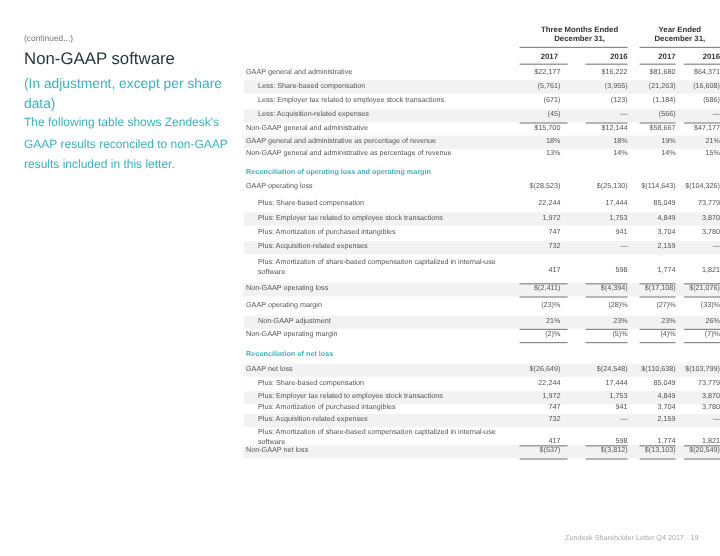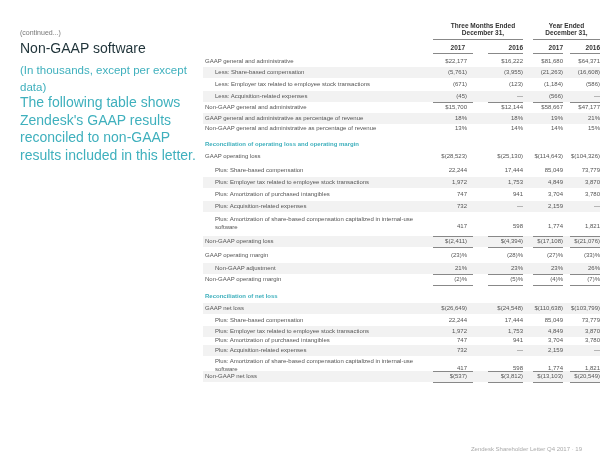--- a/index.html
+++ b/index.html
@@ -4,21 +4,21 @@
 <style>
   html, body { margin:0; padding:0; }
   body {
     width:600px; height:463px; background:#ffffff; position:relative; overflow:hidden;
     font-family: "Liberation Sans", "DejaVu Sans", sans-serif; color:#444;
   }
   .left { position:absolute; left:20px; top:0; width:175px; }
   .continued { position:absolute; top:29px; left:0; font-size:7px; color:#777; }
   .title { position:absolute; top:40px; left:0; font-size:14px; color:#1f3339; font-weight:500; white-space:nowrap; }
   .subtitle { position:absolute; top:62px; left:0; font-size:11.5px; line-height:17px; color:#3fb0bd; width:180px; }
-  .desc { position:absolute; top:94px; left:0; font-size:14px; line-height:17.5px; color:#3fb0bd; width:180px; }
+  .desc { position:absolute; top:94px; left:0; font-size:10px; line-height:17.5px; color:#3fb0bd; width:180px; }
 
   .table { position:absolute; left:203px; top:0; width:397px; }
   .hdr-group { position:absolute; top:22px; font-size:6.5px; font-weight:bold; color:#333; text-align:center; line-height:7px; }
   .year { position:absolute; top:44px; font-size:6.5px; font-weight:bold; color:#333; text-align:right; }
 
   .row { position:absolute; left:0; width:397px; height:11px; font-size:6px; color:#555; }
   .row.shade { background:#f2f2f2; }
   .row .label { position:absolute; left:2px; top:2px; white-space:nowrap; }
   .row .label.indent { left:12px; }
   .row .v { position:absolute; top:2px; text-align:right; white-space:nowrap; }
@@ -32,21 +32,21 @@
   .v4 { right:0px; }
   .uv { position:absolute; height:0; border-top:1px solid #888; }
   .footer { position:absolute; top:446px; right:18px; font-size:6px; color:#aaa; }
 </style>
 </head>
 <body>
 
 <div class="left">
   <div class="continued">(continued...)</div>
   <div class="title">Non-GAAP software</div>
-  <div class="subtitle">(In thousands, except per except data)</div>
+  <div class="subtitle">(In adjustment, except per share data)</div>
   <div class="desc">The following table shows Zendesk's GAAP results reconciled to non-GAAP results included in this letter.</div>
 </div>
 
 <div class="table">
 
   <div class="hdr-group" style="left:240px;width:80px;">
     <span>Three Months Ended December 31,</span>
   </div>
   <div class="hdr-group" style="left:330px;width:67px;">
     <span>Year Ended December 31,</span>

